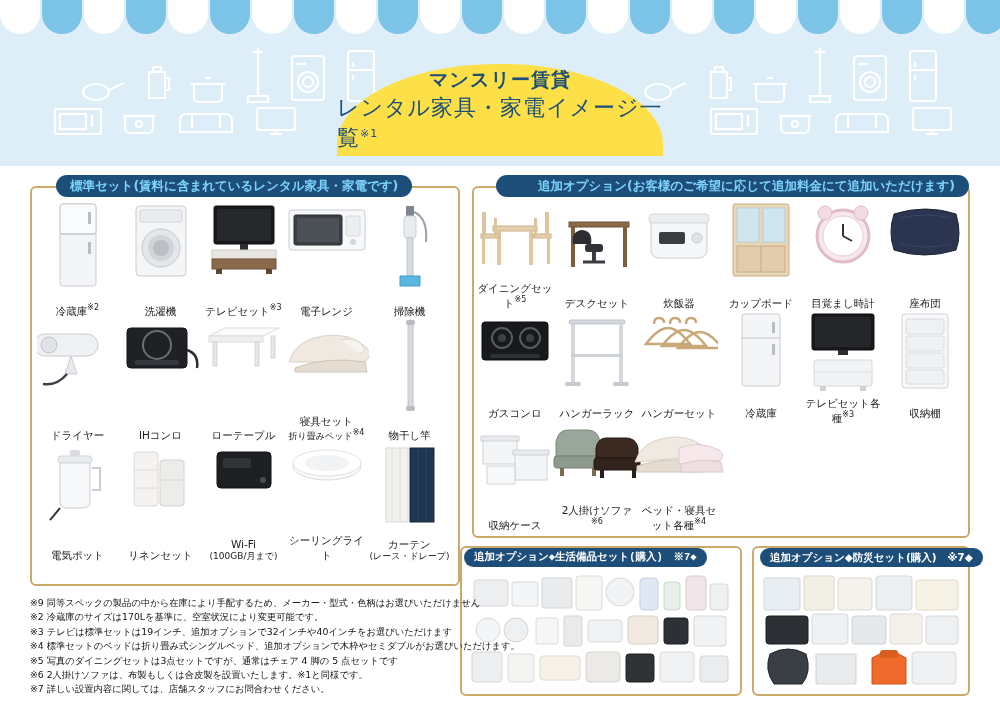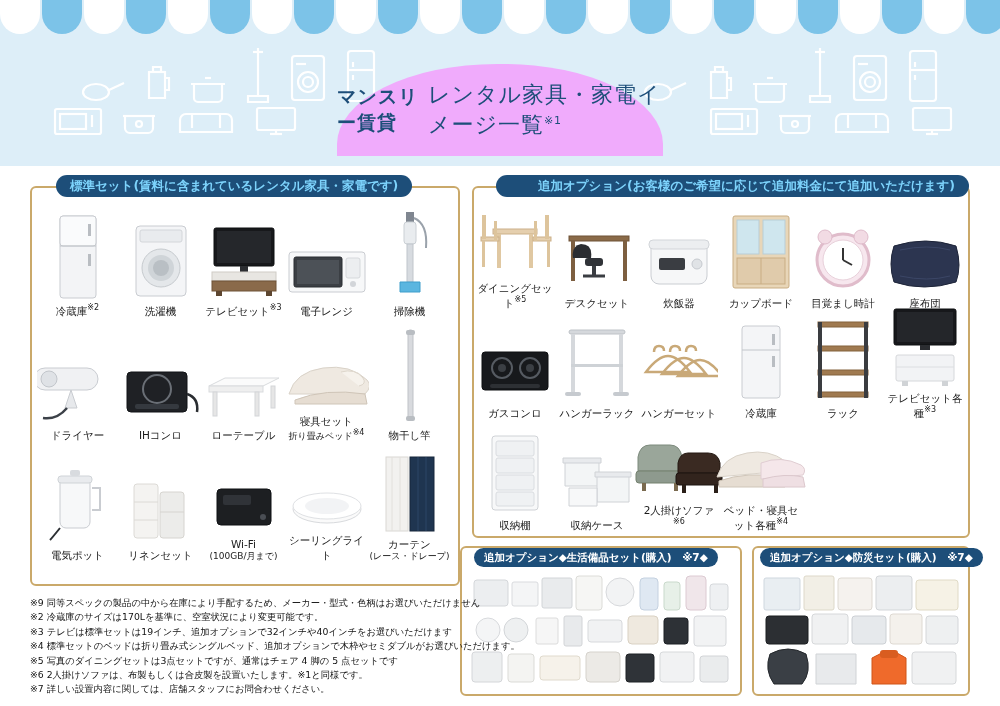--- a/index.html
+++ b/index.html
@@ -23,24 +23,24 @@
     display:flex;
   }
   .scallop .tooth{
     flex:1 0 auto;width:40px;height:34px;background:#ffffff;
     border-bottom-left-radius:20px;border-bottom-right-radius:20px;
     margin-right:2px;
   }
   .scallop .tooth:nth-child(even){background:#7cc3e8;}
   .banner-title{
     position:absolute;left:337px;top:64px;width:326px;height:92px;
-    background:#f0abfc;
+    background:#fde047;
     border-top-left-radius:160px 80px;
     border-top-right-radius:160px 80px;
-    display:flex;flex-direction:row;align-items:center;justify-content:center;
+    display:flex;flex-direction:column;align-items:center;justify-content:center;
     gap:0;
   }
   .banner-title .l1{font-size:19px;font-weight:bold;color:#1d4e79;letter-spacing:1px;}
   .banner-title .l2{font-size:22px;font-weight:normal;color:#1d4e79;letter-spacing:1px;}
   .banner-title .l2 .note{font-size:11px;vertical-align:super;}
 
   .icon-row{position:absolute;top:46px;display:flex;align-items:flex-end;gap:16px;}
   .icon-row.left{left:80px;}
   .icon-row.right{right:60px;}
   .icon-row2{position:absolute;top:104px;display:flex;align-items:flex-end;gap:16px;}
@@ -66,31 +66,31 @@
     padding:0 14px;
     white-space:nowrap;
     z-index:5;
   }
 
   .std-panel{left:30px;top:186px;width:430px;height:400px;}
   .std-title{left:56px;top:175px;}
   .opt-panel{left:472px;top:186px;width:498px;height:352px;}
   .opt-title{left:496px;top:175px;padding-left:42px;}
   .life-panel{left:460px;top:546px;width:282px;height:150px;}
-  .life-title{left:474px;top:548px;}
+  .life-title{left:464px;top:548px;font-family:Liberation Mono, monospace;}
   .bosai-panel{left:752px;top:546px;width:218px;height:150px;}
   .bosai-title{left:760px;top:548px;}
   .sub-title{
     position:absolute;height:19px;line-height:19px;background:#1d4e79;color:#fff;
     font-size:10.5px;font-weight:bold;border-radius:10px;padding:0 10px;white-space:nowrap;z-index:5;
   }
 
   
   .grid{position:absolute;display:grid;}
-  .item{display:flex;flex-direction:column;align-items:center;justify-content:flex-end;}
+  .item{display:flex;flex-direction:column;align-items:center;justify-content:space-between;}
   .item .pic{display:flex;align-items:flex-end;justify-content:center;}
   .item .cap{
     margin-top:3px;text-align:center;font-size:10.5px;color:#1a1a1a;line-height:1.25;
     font-weight:500;
   }
   .item .cap .note{font-size:8px;vertical-align:super;}
   .item .cap .sm{font-size:9px;display:block;}
 
   
   .std-grid{
@@ -652,33 +652,20 @@
         <svg width="52" height="80" viewBox="0 0 52 80">
             <rect x="7" y="4" width="38" height="72" rx="3" fill="#f4f5f7" stroke="#c9ccd1"></rect>
             <line x1="7" y1="28" x2="45" y2="28" stroke="#c2c6cb"></line>
             <rect x="37" y="12" width="3" height="11" fill="#b9bdc2"></rect>
             <rect x="37" y="34" width="3" height="11" fill="#b9bdc2"></rect>
           </svg>
       </div>
       <div class="cap"><span>冷蔵庫</span><span class="note"></span></div>
     </div>
 
-    <div class="item">
-      <div class="pic">
-        <svg width="66" height="84" viewBox="0 0 66 84">
-            <rect x="8" y="4" width="50" height="5" fill="#a07a50" stroke="#83623d"></rect>
-            <rect x="8" y="28" width="50" height="5" fill="#a07a50" stroke="#83623d"></rect>
-            <rect x="8" y="52" width="50" height="5" fill="#a07a50" stroke="#83623d"></rect>
-            <rect x="8" y="74" width="50" height="5" fill="#a07a50" stroke="#83623d"></rect>
-            <rect x="8" y="4" width="4" height="76" fill="#3a3c40"></rect>
-            <rect x="54" y="4" width="4" height="76" fill="#3a3c40"></rect>
-          </svg>
-      </div>
-      <div class="cap"><span>ラック</span><span class="note"></span></div>
-    </div>
 
     <div class="item">
       <div class="pic">
         <svg width="78" height="84" viewBox="0 0 78 84">
             <rect x="8" y="4" width="62" height="36" rx="2" fill="#17181b" stroke="#0d0e10"></rect>
             <rect x="11" y="7" width="56" height="30" fill="#24262a"></rect>
             <rect x="34" y="40" width="10" height="5" fill="#2b2d31"></rect>
             <rect x="10" y="50" width="58" height="26" rx="2" fill="#f2f3f5" stroke="#d6d8db"></rect>
             <line x1="10" y1="62" x2="68" y2="62" stroke="#dcdee1"></line>
             <rect x="16" y="76" width="6" height="5" fill="#d0d3d6"></rect>

